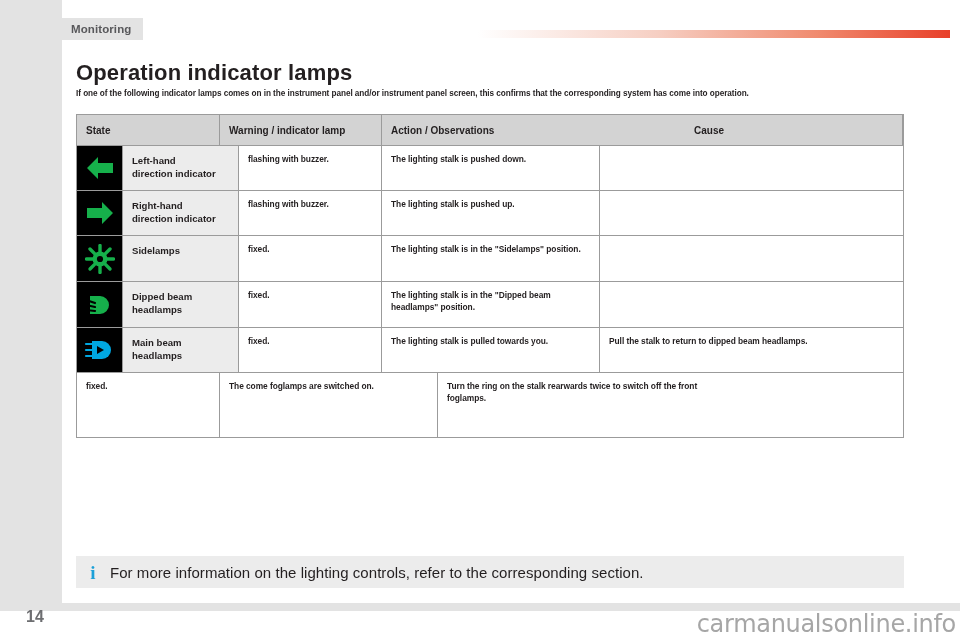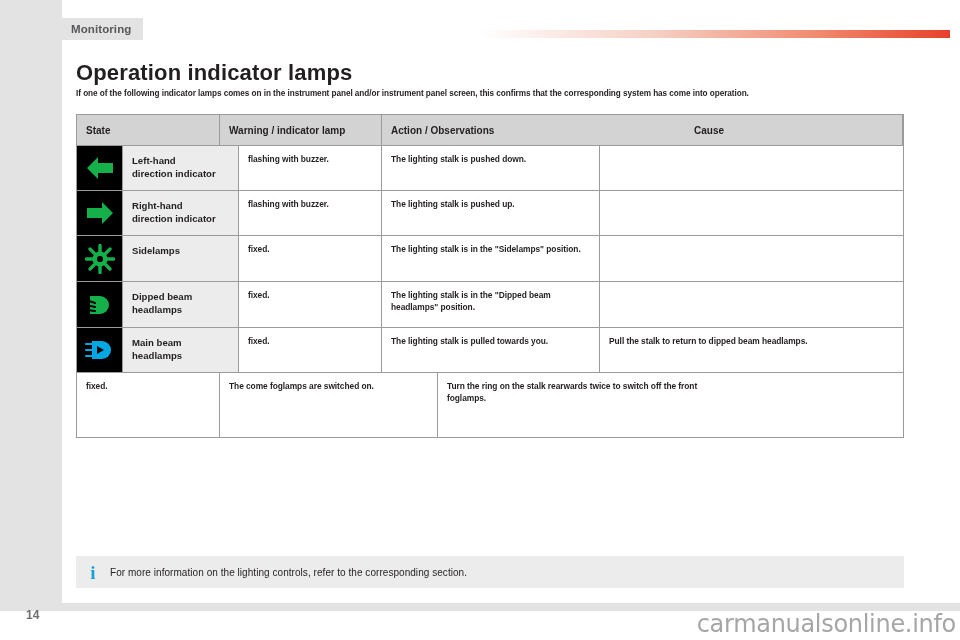--- a/index.html
+++ b/index.html
@@ -188,31 +188,31 @@
     width: 34px;
     min-width: 34px;
     text-align: center;
     font-size: 19px;
     font-weight: bold;
     color: #1ba0d8;
     font-family: "Liberation Serif", serif;
     line-height: 1;
   }
   .note .note-text {
-    font-size: 10px;
+    font-size: 15px;
     color: #231f20;
     letter-spacing: .05px;
   }
 
   
   .page-number {
     position: absolute;
     left: 26px;
     top: 608px;
-    font-size: 12px;
+    font-size: 16px;
     font-weight: bold;
     color: #6d6e71;
   }
   .watermark {
     position: absolute;
     right: 4px;
     bottom: 2px;
     font-size: 24px;
     color: #a6a6a6;
     letter-spacing: -0.3px;

